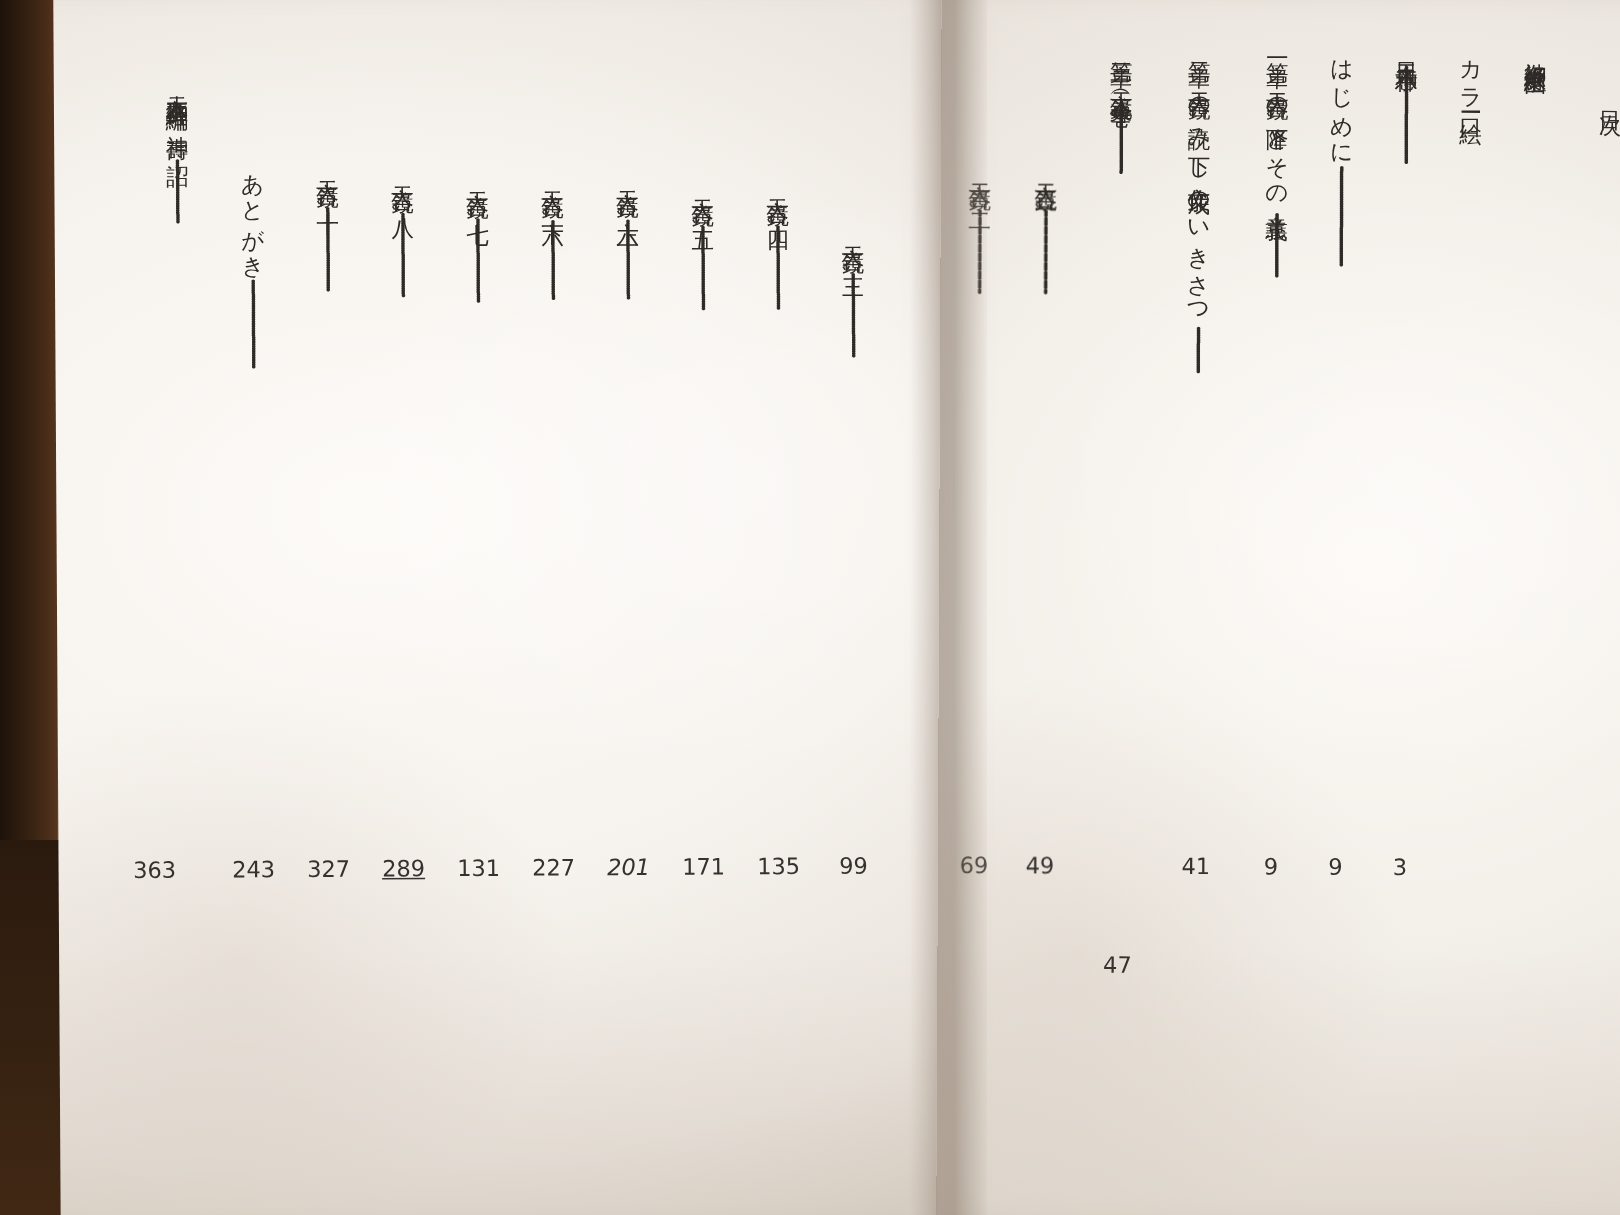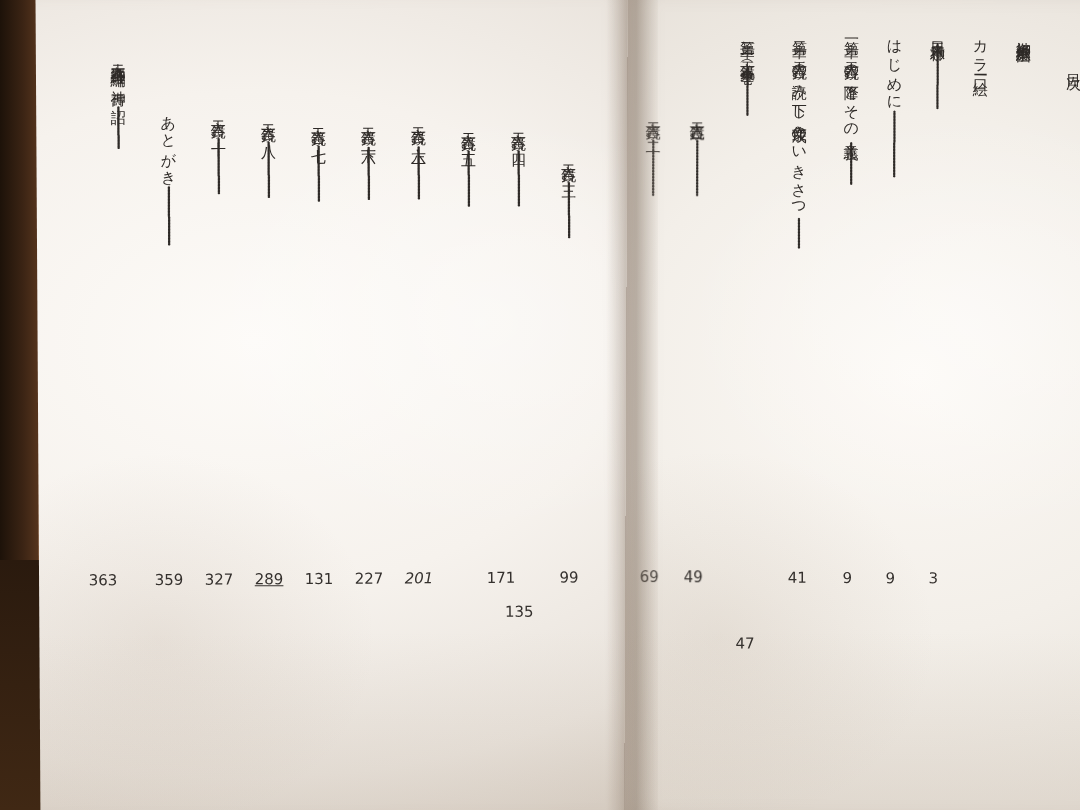--- a/index.html
+++ b/index.html
@@ -138,42 +138,42 @@
   <div class="book">
 
     <div class="page page-left">
       <div class="page-sheen"></div>
       <div class="page-bottom-shade"></div>
 
       <div class="col" style="top:162px; left:524px;">天言鏡　三・・・・・・・・・・・・・・・・・・・・・・・・・・・・・・・・・・・・・</div>
       <div class="pagenum" style="top:578px; left:512px;">99</div>
 
       <div class="col" style="top:130px; left:474px;">天言鏡　四・・・・・・・・・・・・・・・・・・・・・・・・・・・・・・・・・・・・・</div>
-      <div class="pagenum" style="top:612px; left:462px;">135</div>
+      <div class="pagenum" style="top:578px; left:462px;">135</div>
 
       <div class="col" style="top:130px; left:424px;">天言鏡　五・・・・・・・・・・・・・・・・・・・・・・・・・・・・・・・・・・・・・</div>
-      <div class="pagenum" style="top:578px; left:412px;margin-left:32px;">171</div>
+      <div class="pagenum" style="top:578px; left:412px;">171</div>
 
       <div class="col" style="top:124px; left:374px;">天言鏡　六上・・・・・・・・・・・・・・・・・・・・・・・・・・・・・・・・・・・</div>
       <div class="pagenum" style="top:578px; left:362px;font-style:italic;">201</div>
 
       <div class="col" style="top:124px; left:324px;">天言鏡　六下・・・・・・・・・・・・・・・・・・・・・・・・・・・・・・・・・・・</div>
       <div class="pagenum" style="top:578px; left:312px;">227</div>
 
       <div class="col" style="top:124px; left:274px;">天言鏡　七・・・・・・・・・・・・・・・・・・・・・・・・・・・・・・・・・・・・・</div>
       <div class="pagenum" style="top:578px; left:262px;">131</div>
 
       <div class="col" style="top:120px; left:224px;">天言鏡　八・・・・・・・・・・・・・・・・・・・・・・・・・・・・・・・・・・・・・</div>
       <div class="pagenum" style="top:578px; left:212px;text-decoration:underline;">289</div>
 
       <div class="col" style="top:116px; left:174px;">天言鏡　十・・・・・・・・・・・・・・・・・・・・・・・・・・・・・・・・・・・・・</div>
       <div class="pagenum" style="top:578px; left:162px;">327</div>
 
       <div class="col" style="top:112px; left:124px;">あとがき・・・・・・・・・・・・・・・・・・・・・・・・・・・・・・・・・・・・・・・</div>
-      <div class="pagenum" style="top:578px; left:112px;">359</div>
+      <div class="pagenum" style="top:578px; left:112px;">243</div>
 
       <div class="col" style="top:58px; left:74px;">大元主神御経編　神壽　詔・・・・・・・・・・・・・・・・・・・・・・・・・・・・</div>
       <div class="pagenum" style="top:578px; left:46px;">363</div>
     </div>
 
     <div class="page page-right">
       <div class="page-sheen"></div>
       <div class="page-bottom-shade"></div>
 
       <div class="col title-col" style="top:70px; left:438px;">目次</div>

